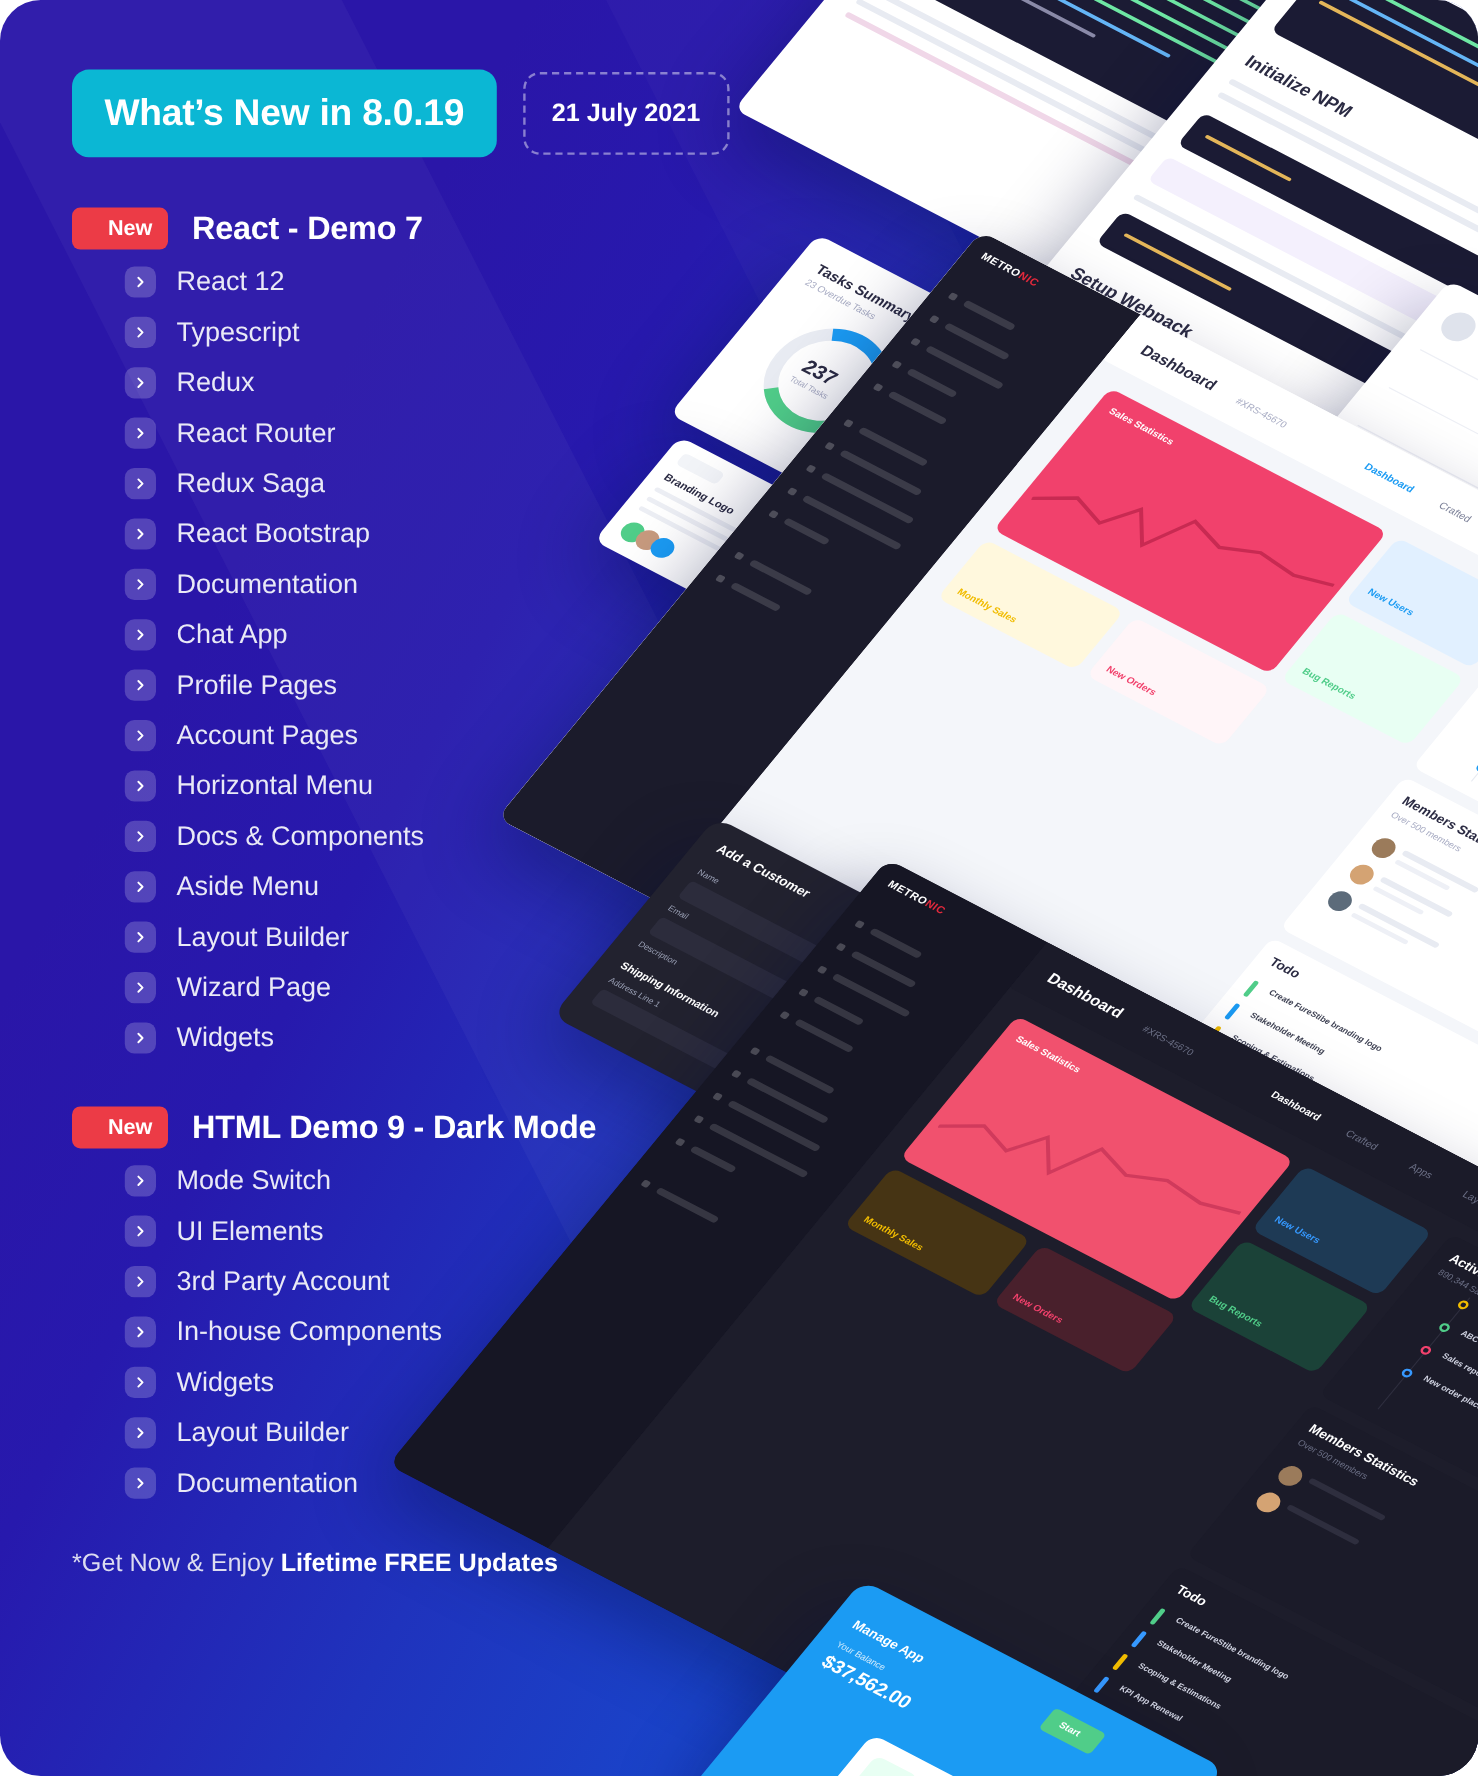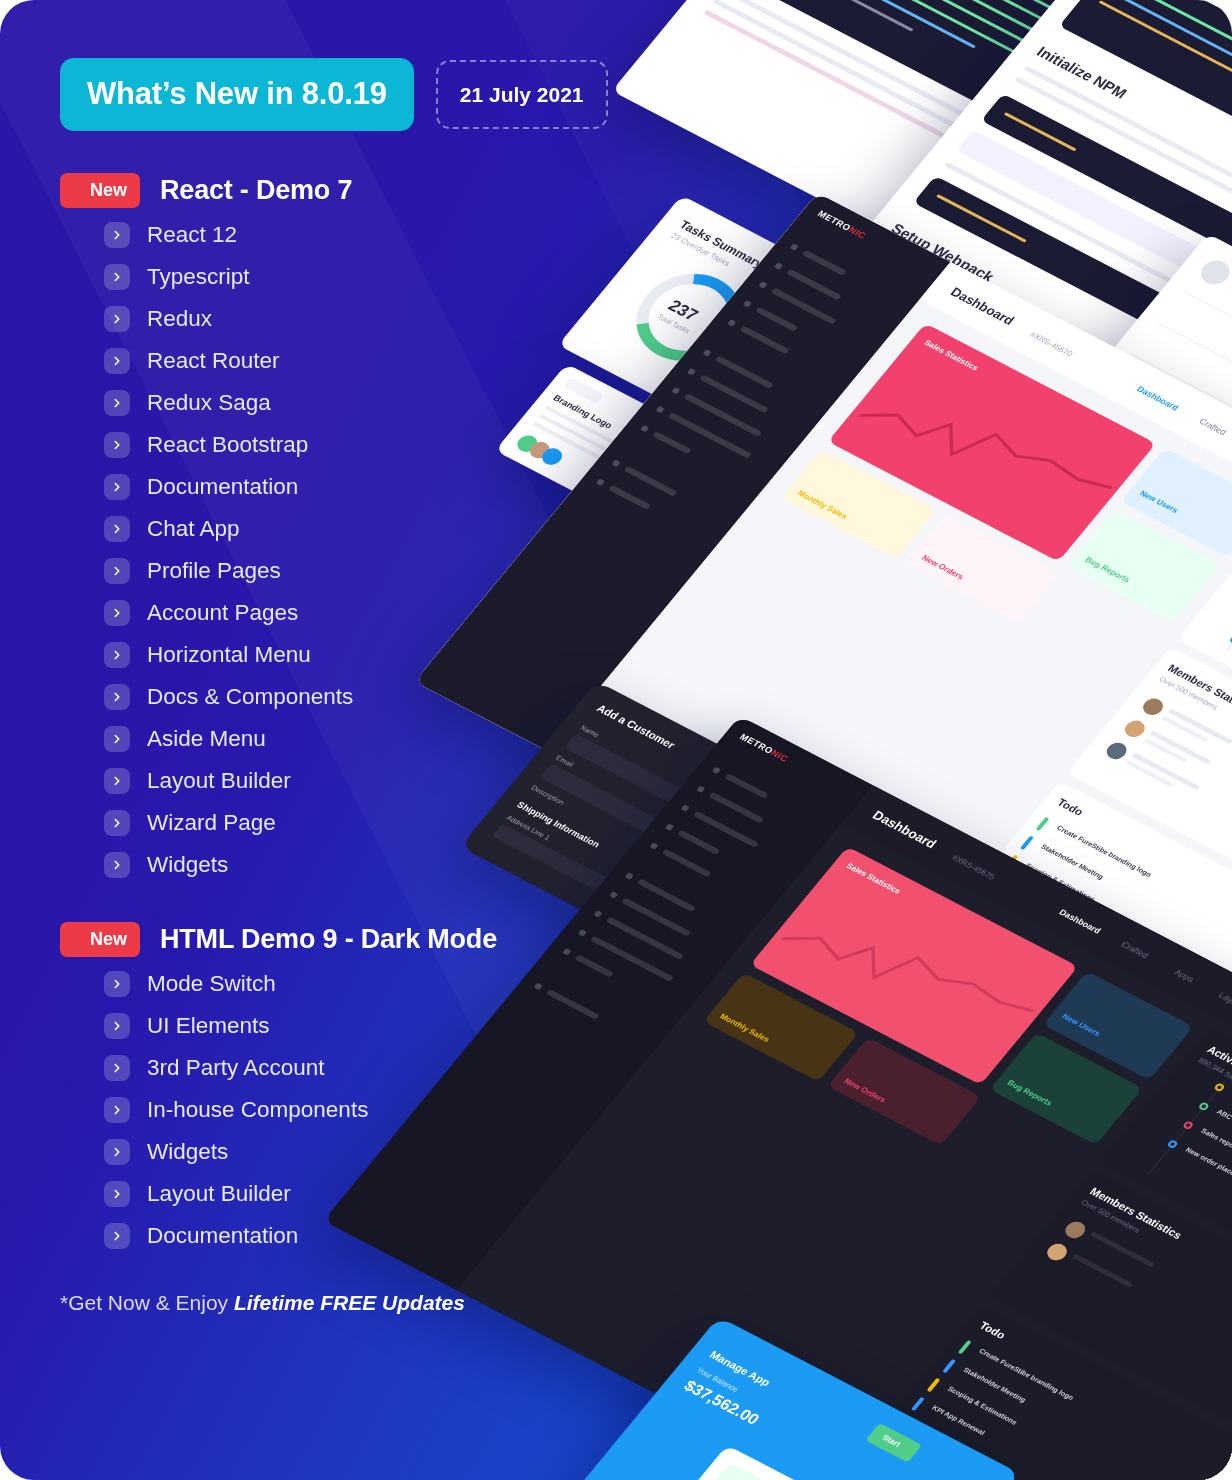--- a/index.html
+++ b/index.html
@@ -129,21 +129,21 @@
     line-height: 1.1;
     white-space: nowrap;
   }
 
   #footnote {
     margin-top: 34px;
     color: #dcdcf0;
     font-size: 21px;
     white-space: nowrap;
   }
-  #footnote b { color: #ffffff; font-weight: bold; font-style: italic; }
+  #footnote b { color: #ffffff; font-weight: bold; }
 
   
   #art {
     position: absolute;
     inset: 0;
     z-index: 10;
     pointer-events: none;
     overflow: hidden;
   }
 

